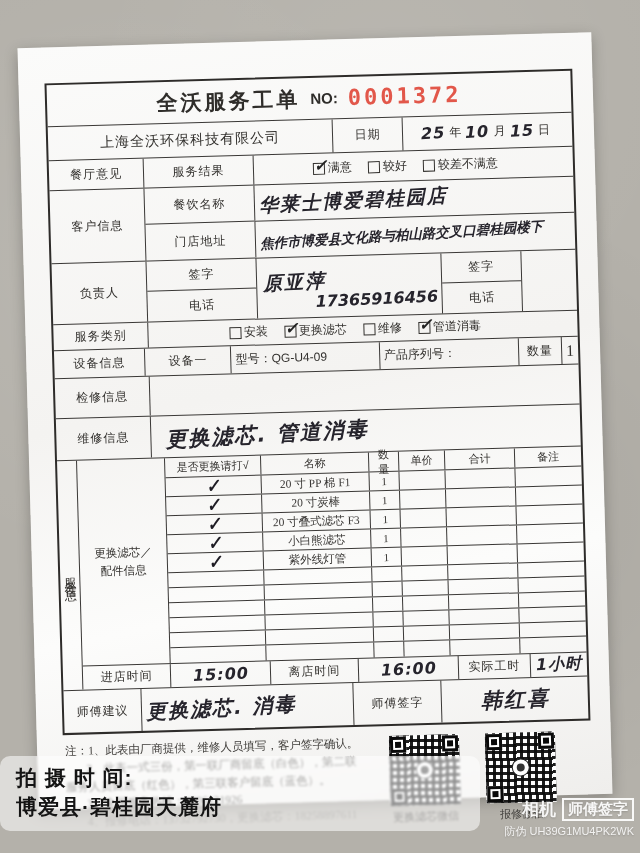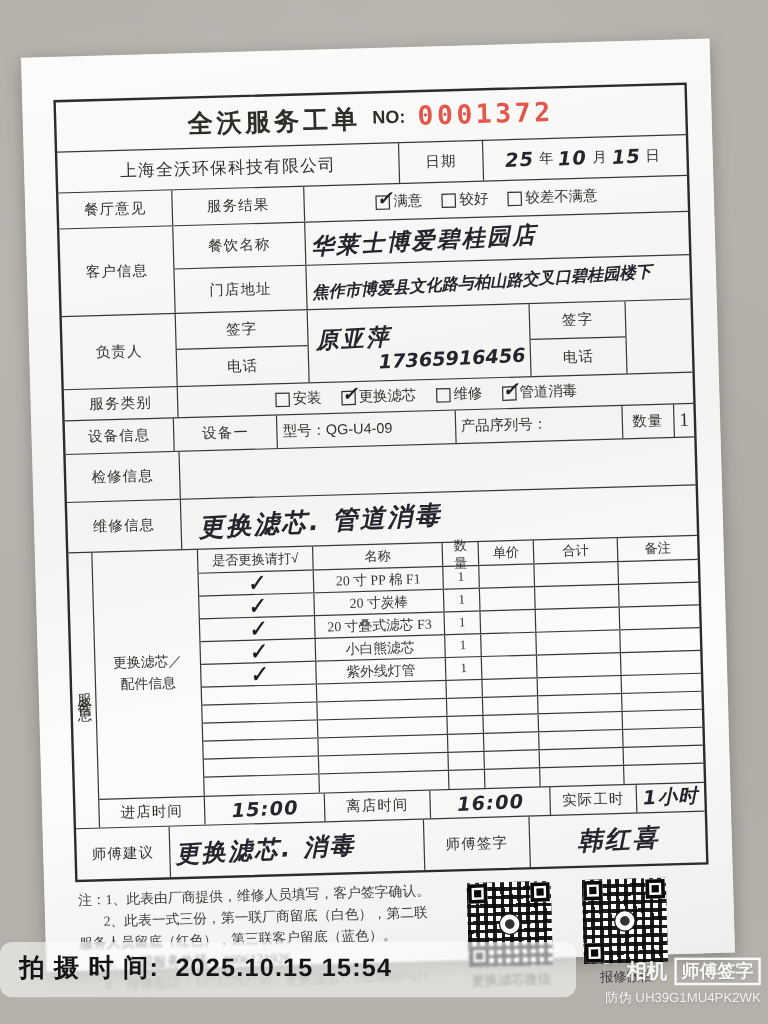--- a/index.html
+++ b/index.html
@@ -429,23 +429,23 @@
         </div>
         <div class="qr-label">报修微信</div>
       </div>
     </div>
   </div>
 </div>
 
 <div class="stamp-box">
   <div class="stamp-line">
     <span class="stamp-key">拍 摄 时 间:  </span>
-    <span>2025.10.15 15:54</span>
   </div>
   <div class="stamp-line">
+    <span>博爱县·碧桂园天麓府</span>
   </div>
 </div>
 
 <div class="brand">
   <div class="brand-line2">
     <span>相机</span>
     <span class="brand-badge">师傅签字</span>
   </div>
   <div class="brand-line3">防伪 UH39G1MU4PK2WK</div>
 </div>

